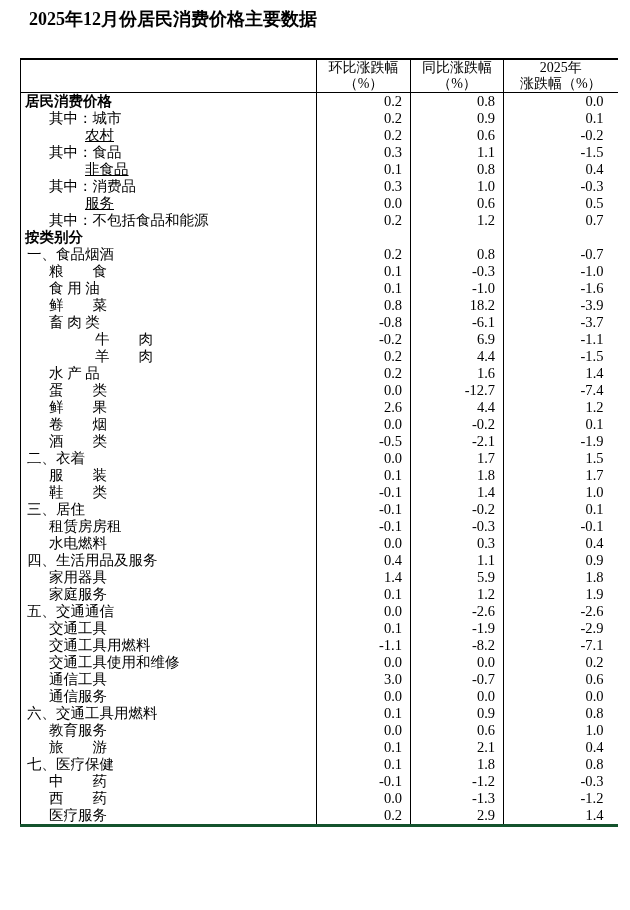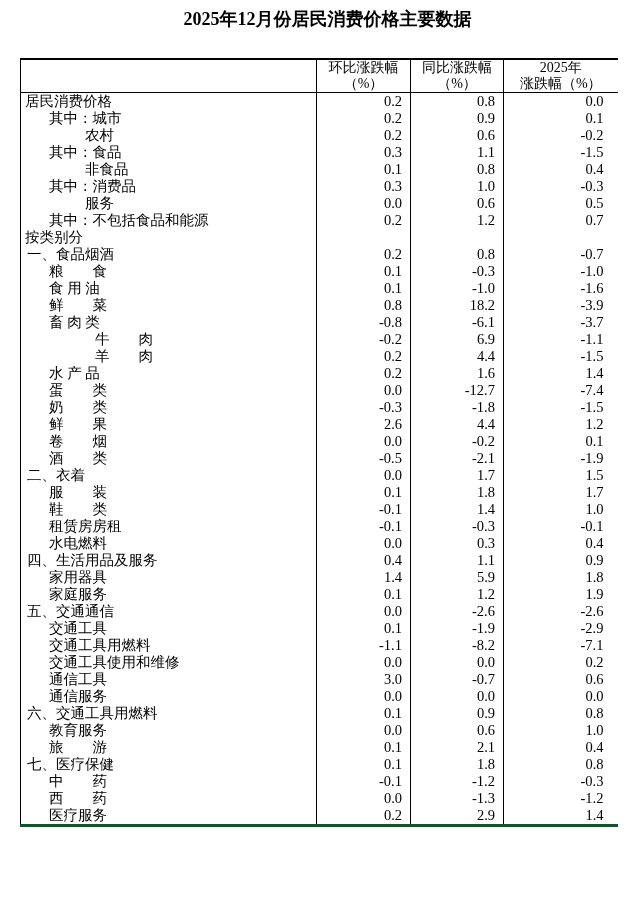--- a/index.html
+++ b/index.html
@@ -12,21 +12,20 @@
   .page {
     position: relative;
     width: 630px;
     height: 910px;
     background: #ffffff;
     overflow: hidden;
   }
   .title {
     margin: 8px 0 0 29px;
     width: 597px;
-    text-align: center;
     font-size: 18px;
     font-weight: bold;
     line-height: 22px;
   }
   table.cpi {
     margin: 28px 0 0 20px;
     width: 597px;
     table-layout: fixed;
     border-collapse: collapse;
     border-top: 2px solid #000;
@@ -54,23 +53,23 @@
     font-size: 14.5px;
     line-height: 17px;
     white-space: nowrap;
     overflow: hidden;
     vertical-align: middle;
   }
   td.lbl { text-align: left; }
   td.num { text-align: right; padding-right: 8px; }
   td.num.last { padding-right: 14px; }
   
-  .ind-l0 { padding-left: 4px; }
+  .ind-l0 { padding-left: 4px; font-weight: bold; }
   .ind-l1 { padding-left: 28px; }
-  .ind-l2 { padding-left: 64px; }
+  .ind-l2 { padding-left: 64px; text-decoration: underline; }
   .ind-l3 { padding-left: 6px; }
   .ind-l5 { padding-left: 39px; }
   .ind-l6 { padding-left: 74px; }
 </style>
 </head>
 <body>
 
 <div class="page">
   <div class="title">2025年12月份居民消费价格主要数据</div>
 
@@ -201,26 +200,20 @@
           <td class="num vline">1.6</td>
           <td class="num vline last">1.4</td>
         </tr>
         <tr>
           <td class="lbl ind-l1">蛋　　类</td>
           <td class="num vline">0.0</td>
           <td class="num vline">-12.7</td>
           <td class="num vline last">-7.4</td>
         </tr>
         <tr>
-          <td class="lbl ind-l1">奶　　类</td>
-          <td class="num vline">-0.3</td>
-          <td class="num vline">-1.8</td>
-          <td class="num vline last">-1.5</td>
-        </tr>
-        <tr>
           <td class="lbl ind-l1">鲜　　果</td>
           <td class="num vline">2.6</td>
           <td class="num vline">4.4</td>
           <td class="num vline last">1.2</td>
         </tr>
         <tr>
           <td class="lbl ind-l1">卷　　烟</td>
           <td class="num vline">0.0</td>
           <td class="num vline">-0.2</td>
           <td class="num vline last">0.1</td>
@@ -241,20 +234,26 @@
           <td class="lbl ind-l1">服　　装</td>
           <td class="num vline">0.1</td>
           <td class="num vline">1.8</td>
           <td class="num vline last">1.7</td>
         </tr>
         <tr>
           <td class="lbl ind-l1">鞋　　类</td>
           <td class="num vline">-0.1</td>
           <td class="num vline">1.4</td>
           <td class="num vline last">1.0</td>
+        </tr>
+        <tr>
+          <td class="lbl ind-l3">三、居住</td>
+          <td class="num vline">-0.1</td>
+          <td class="num vline">-0.2</td>
+          <td class="num vline last">0.1</td>
         </tr>
         <tr>
           <td class="lbl ind-l1">租赁房房租</td>
           <td class="num vline">-0.1</td>
           <td class="num vline">-0.3</td>
           <td class="num vline last">-0.1</td>
         </tr>
         <tr>
           <td class="lbl ind-l1">水电燃料</td>
           <td class="num vline">0.0</td>

